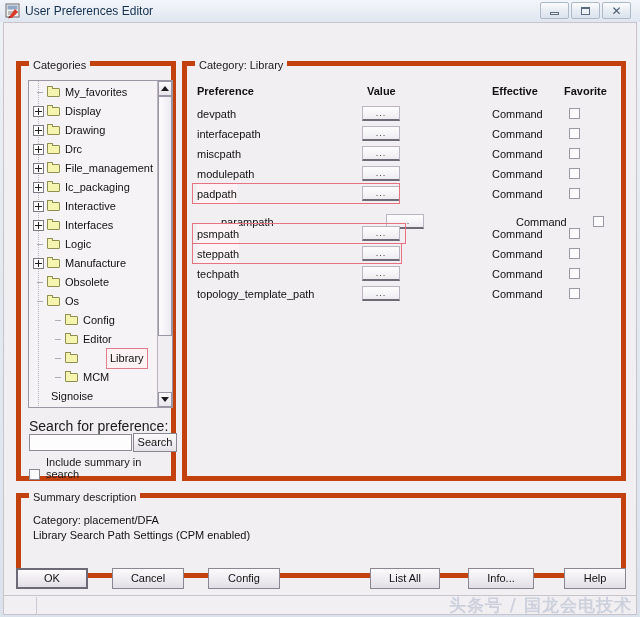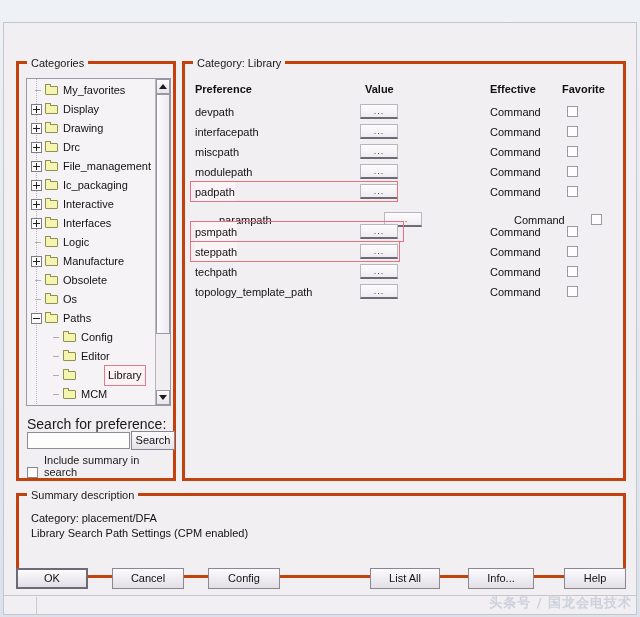--- a/index.html
+++ b/index.html
@@ -55,21 +55,21 @@
   #client{
     position:absolute;left:3px;top:22px;width:634px;height:592px;
     background:#f2eff3;
     border:1px solid #c8c4cc;
     box-sizing:border-box;
   }
 
   
   .group{
     position:absolute;
-    border:3px solid #c2410c;
+    border:5px solid #c2410c;
     box-sizing:border-box;
     background:transparent;
   }
   .group-title{
     position:absolute;top:-7px;left:8px;
     background:#f2eff3;
     padding:0 4px;
     font-size:11px;color:#1a1a1a;
     white-space:nowrap;
     line-height:12px;
@@ -272,31 +272,51 @@
   
   #statusbar{
     position:absolute;left:3px;bottom:2px;width:634px;height:20px;
     background:#f2eff3;border:1px solid #c8c4cc;box-sizing:border-box;
   }
   #status-sep{
     position:absolute;left:32px;top:1px;width:1px;height:17px;background:#cdc9d2;
   }
   #watermark{
     position:absolute;right:4px;top:-2px;
-    font-size:13px;font-weight:bold;
+    font-size:17px;font-weight:bold;
     color:rgba(120,140,170,0.30);
     letter-spacing:1px;white-space:nowrap;
     font-family:"DejaVu Sans",sans-serif;
   }
 </style>
 </head>
 <body>
 
 <div id="window">
 
+  <div id="titlebar">
+    <svg id="title-icon" viewBox="0 0 16 16">
+      <rect x="1" y="1" width="13" height="13" fill="#f2f2f2" stroke="#6b6b6b" stroke-width="1"></rect>
+      <rect x="2.5" y="2.5" width="10" height="4" fill="#8fa8c8"></rect>
+      <path d="M3 9 L13 9 M3 11 L11 11" stroke="#8a8a8a" stroke-width="1"></path>
+      <path d="M4 14 L10 6 L13 9 L7 15 Z" fill="#d93b2b"></path>
+      <path d="M3 15.5 L4.5 13 L6 14.5 Z" fill="#8a1d12"></path>
+    </svg>
+    <div id="title-text">User Preferences Editor</div>
+
+    <div class="caption-btn" id="btn-min">
+      <span class="cap-glyph"></span>
+    </div>
+    <div class="caption-btn" id="btn-max">
+      <span class="cap-glyph"></span>
+    </div>
+    <div class="caption-btn" id="btn-close">
+      <span class="cap-glyph">✕</span>
+    </div>
+  </div>
 
   <div id="client">
 
     <div class="group" id="grp-categories">
       <div class="group-title">Categories</div>
 
       <div id="tree-box">
         <div id="tree-inner">
             <div class="tnode depth0">
               <span class="expander none"></span>
@@ -350,25 +370,20 @@
             </div>
             <div class="tnode depth0">
               <span class="expander none"></span>
               <span class="folder"></span>
               <span class="tlabel">Obsolete</span>
             </div>
             <div class="tnode depth0">
               <span class="expander none"></span>
               <span class="folder"></span>
               <span class="tlabel">Os</span>
-            </div>
-            <div class="tnode depth0">
-              <span class="expander minus"></span>
-              <span class="folder"></span>
-              <span class="tlabel">Paths</span>
             </div>
             <div class="tnode depth1">
               <span class="expander none"></span>
               <span class="folder"></span>
               <span class="tlabel">Config</span>
             </div>
             <div class="tnode depth1">
               <span class="expander none"></span>
               <span class="folder"></span>
               <span class="tlabel">Editor</span>

